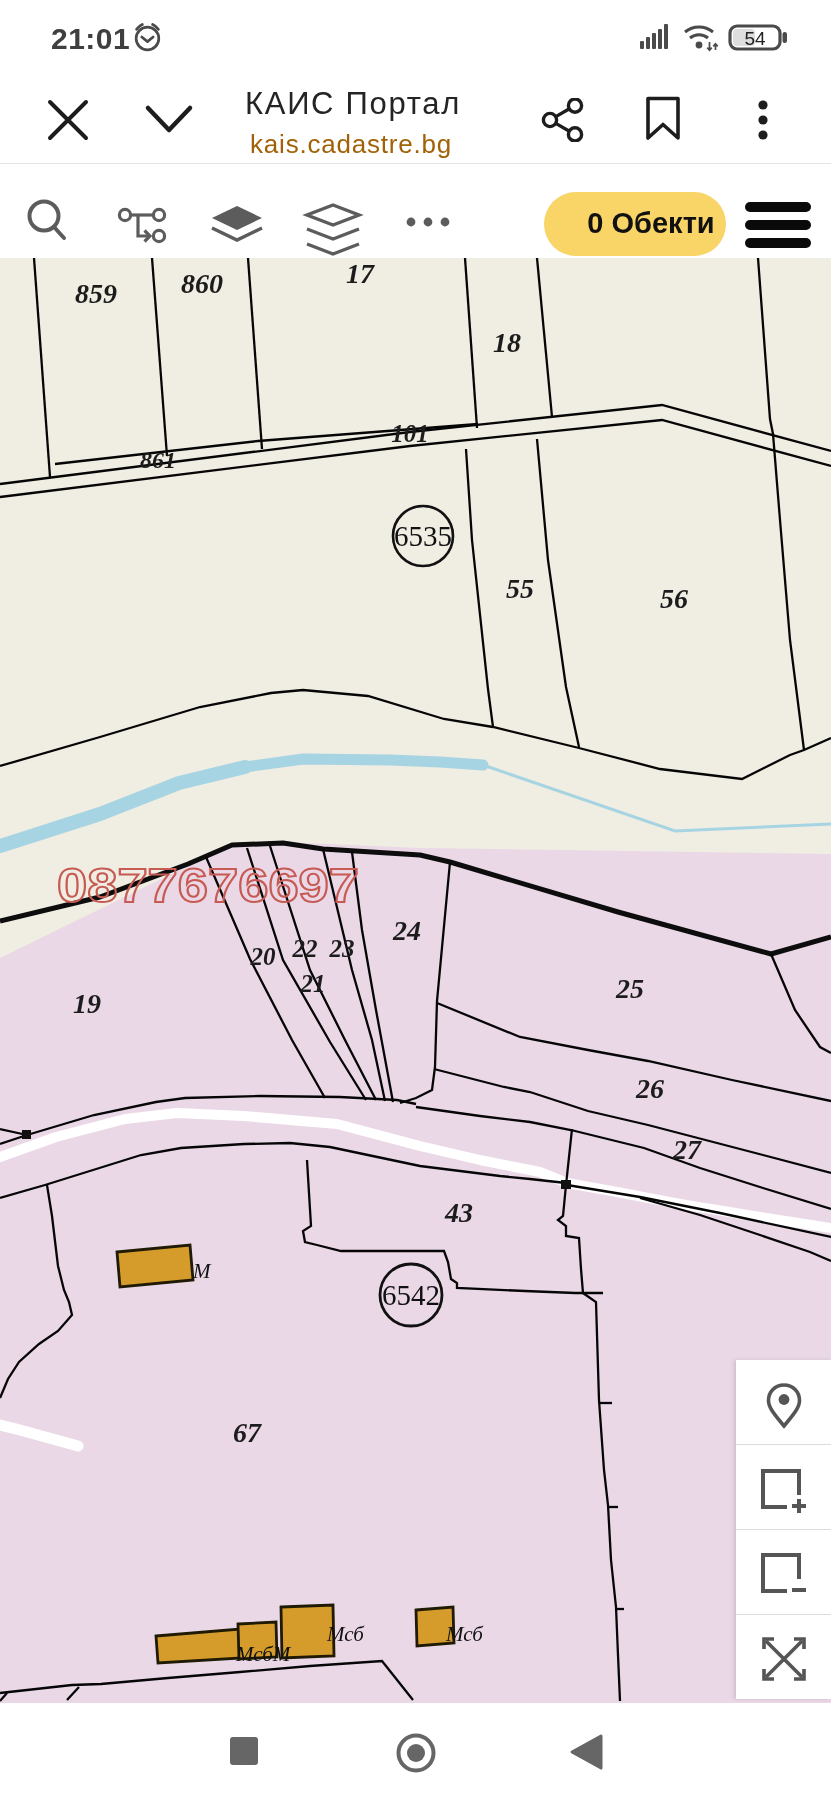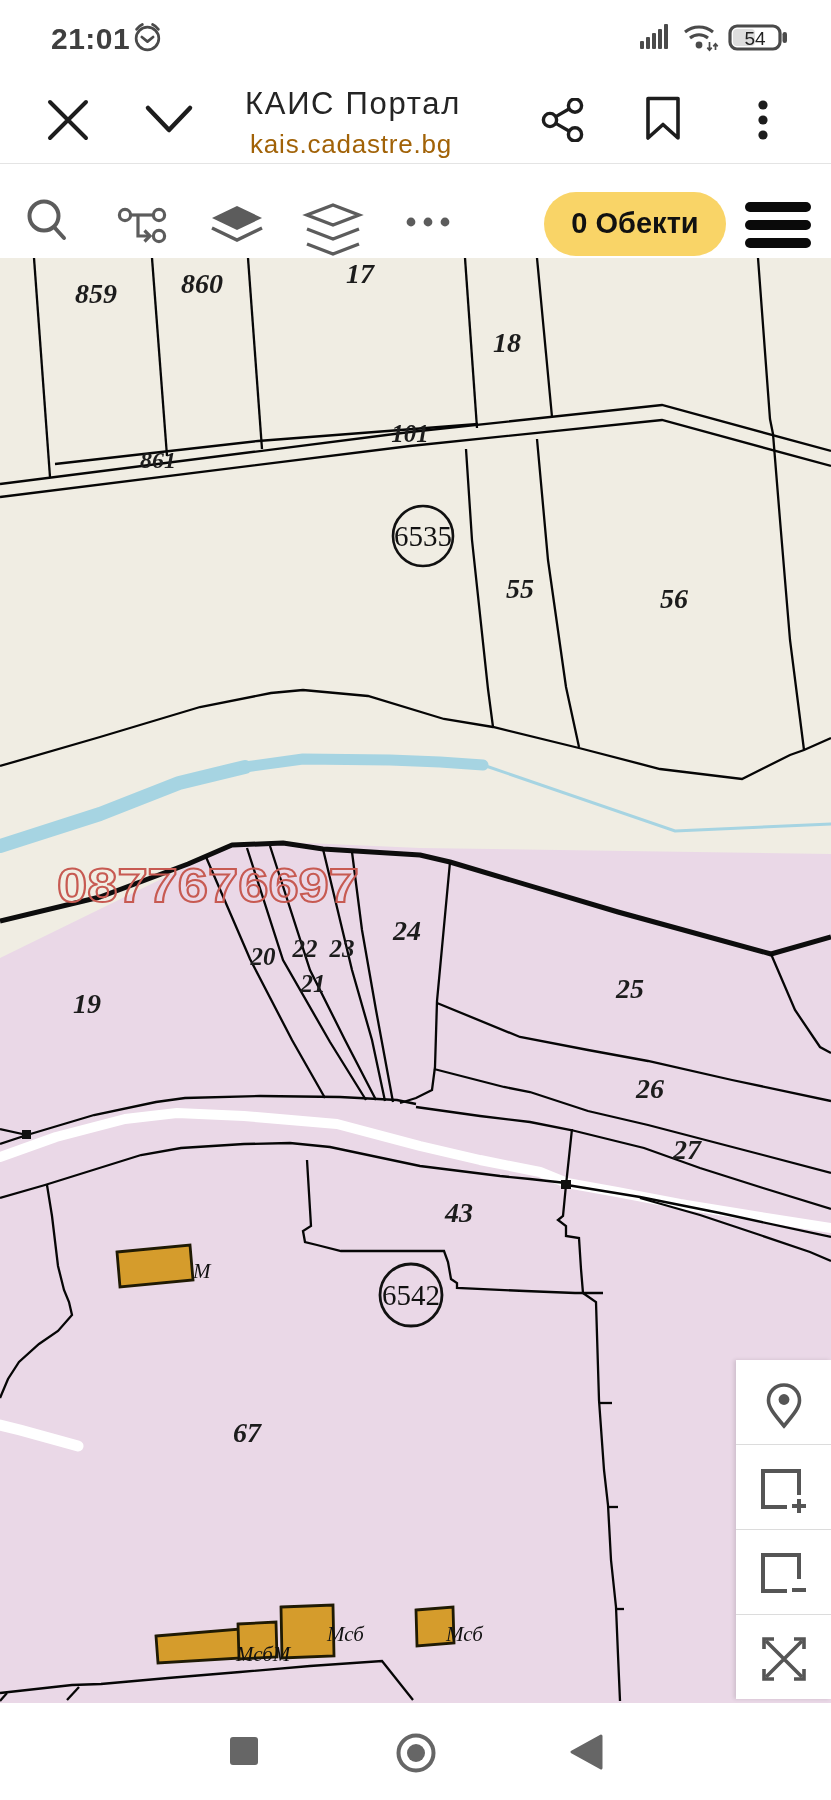--- a/index.html
+++ b/index.html
@@ -115,21 +115,21 @@
 
   <svg class="abs" style="left:404px;top:51px;" width="52" height="14" viewBox="0 0 52 14">
     <g fill="#5c5c5c">
       <circle cx="7" cy="7" r="4.4"></circle>
       <circle cx="24" cy="7" r="4.4"></circle>
       <circle cx="41" cy="7" r="4.4"></circle>
     </g>
   </svg>
 
   <div class="abs" style="left:544px;top:28px;width:182px;height:64px;border-radius:32px;background:#f9d467;"></div>
-  <div class="abs" style="left:544px;top:43px;width:182px;text-align:center;font-size:29px;font-weight:bold;color:#111;">0 Обекти</div>
+  <div class="abs" style="left:544px;top:43px;width:182px;text-align:center;font-size:29px;font-weight:bold;color:#111;padding-left:16px;">0 Обекти</div>
 
   <svg class="abs" style="left:744px;top:36px;" width="68" height="50" viewBox="0 0 68 50">
     <g fill="#0a0a0a">
       <rect x="1" y="2" width="66" height="10" rx="5"></rect>
       <rect x="1" y="20" width="66" height="10" rx="5"></rect>
       <rect x="1" y="38" width="66" height="10" rx="5"></rect>
     </g>
   </svg>
 </div>
 

